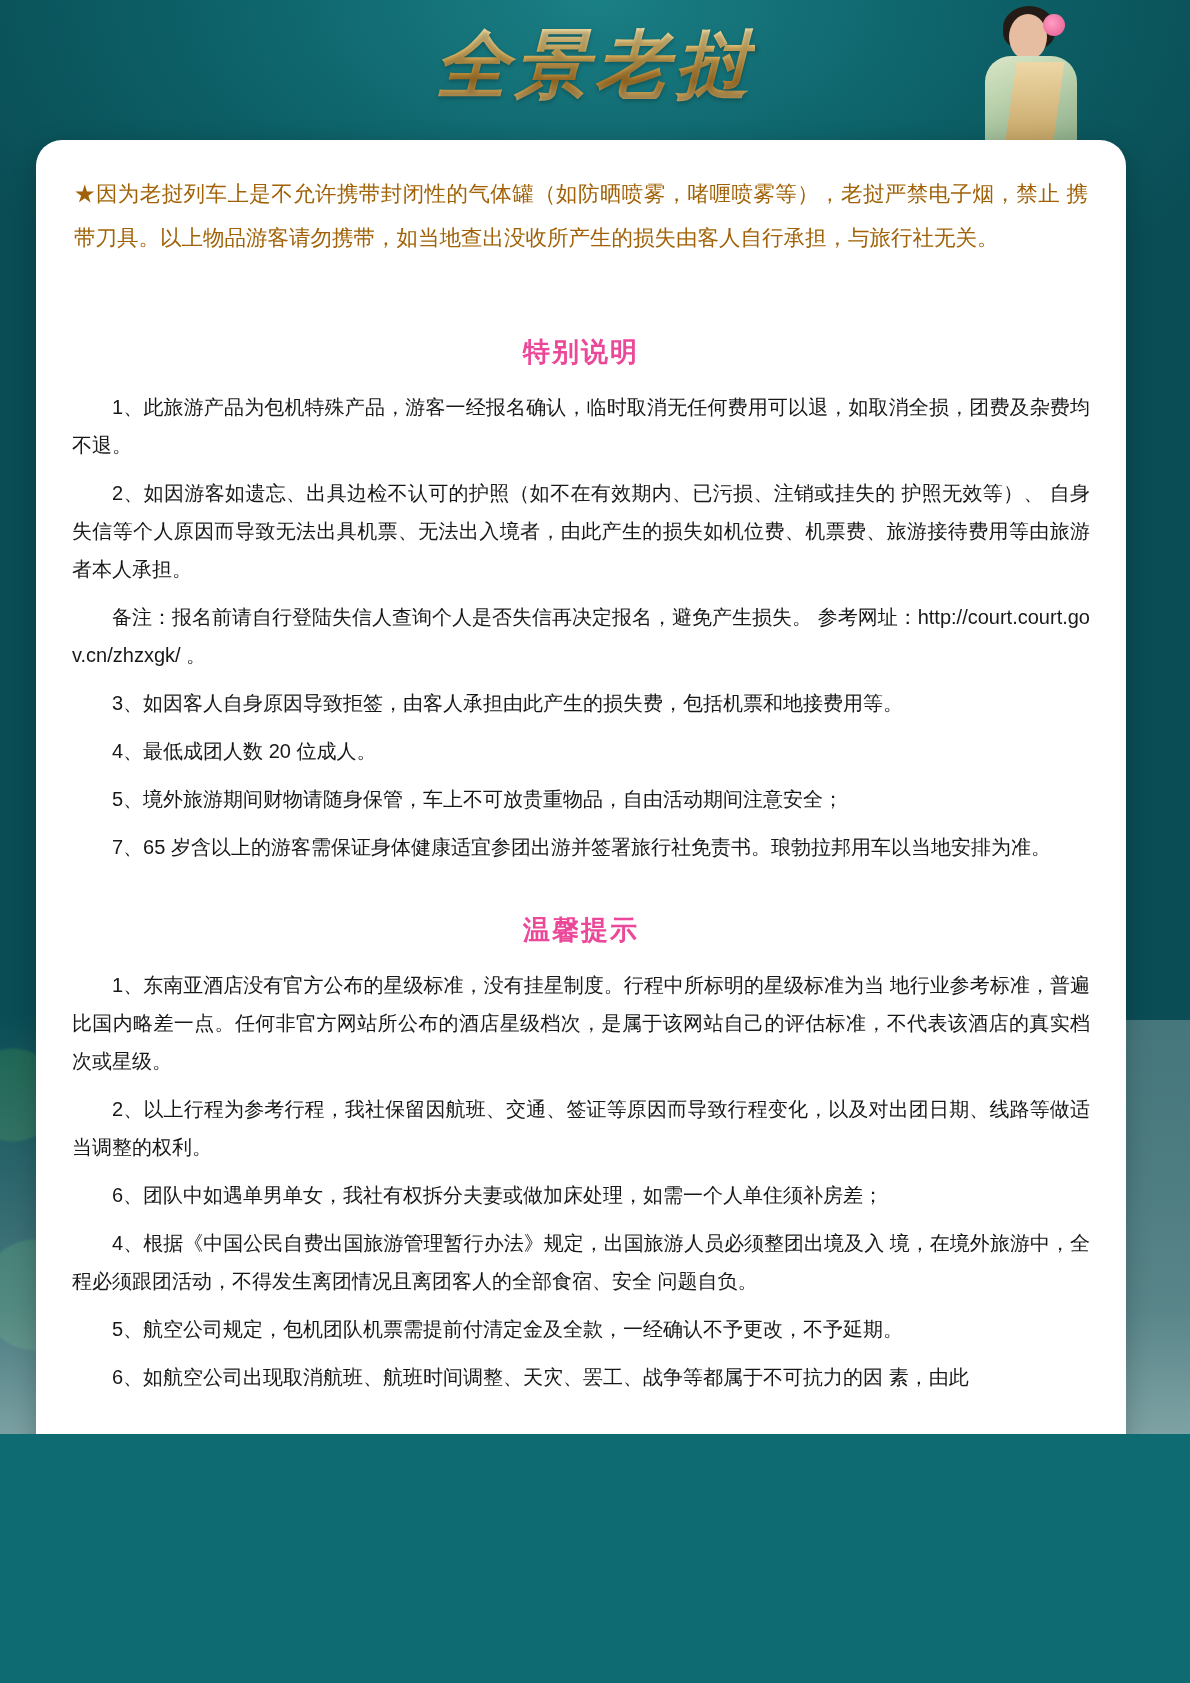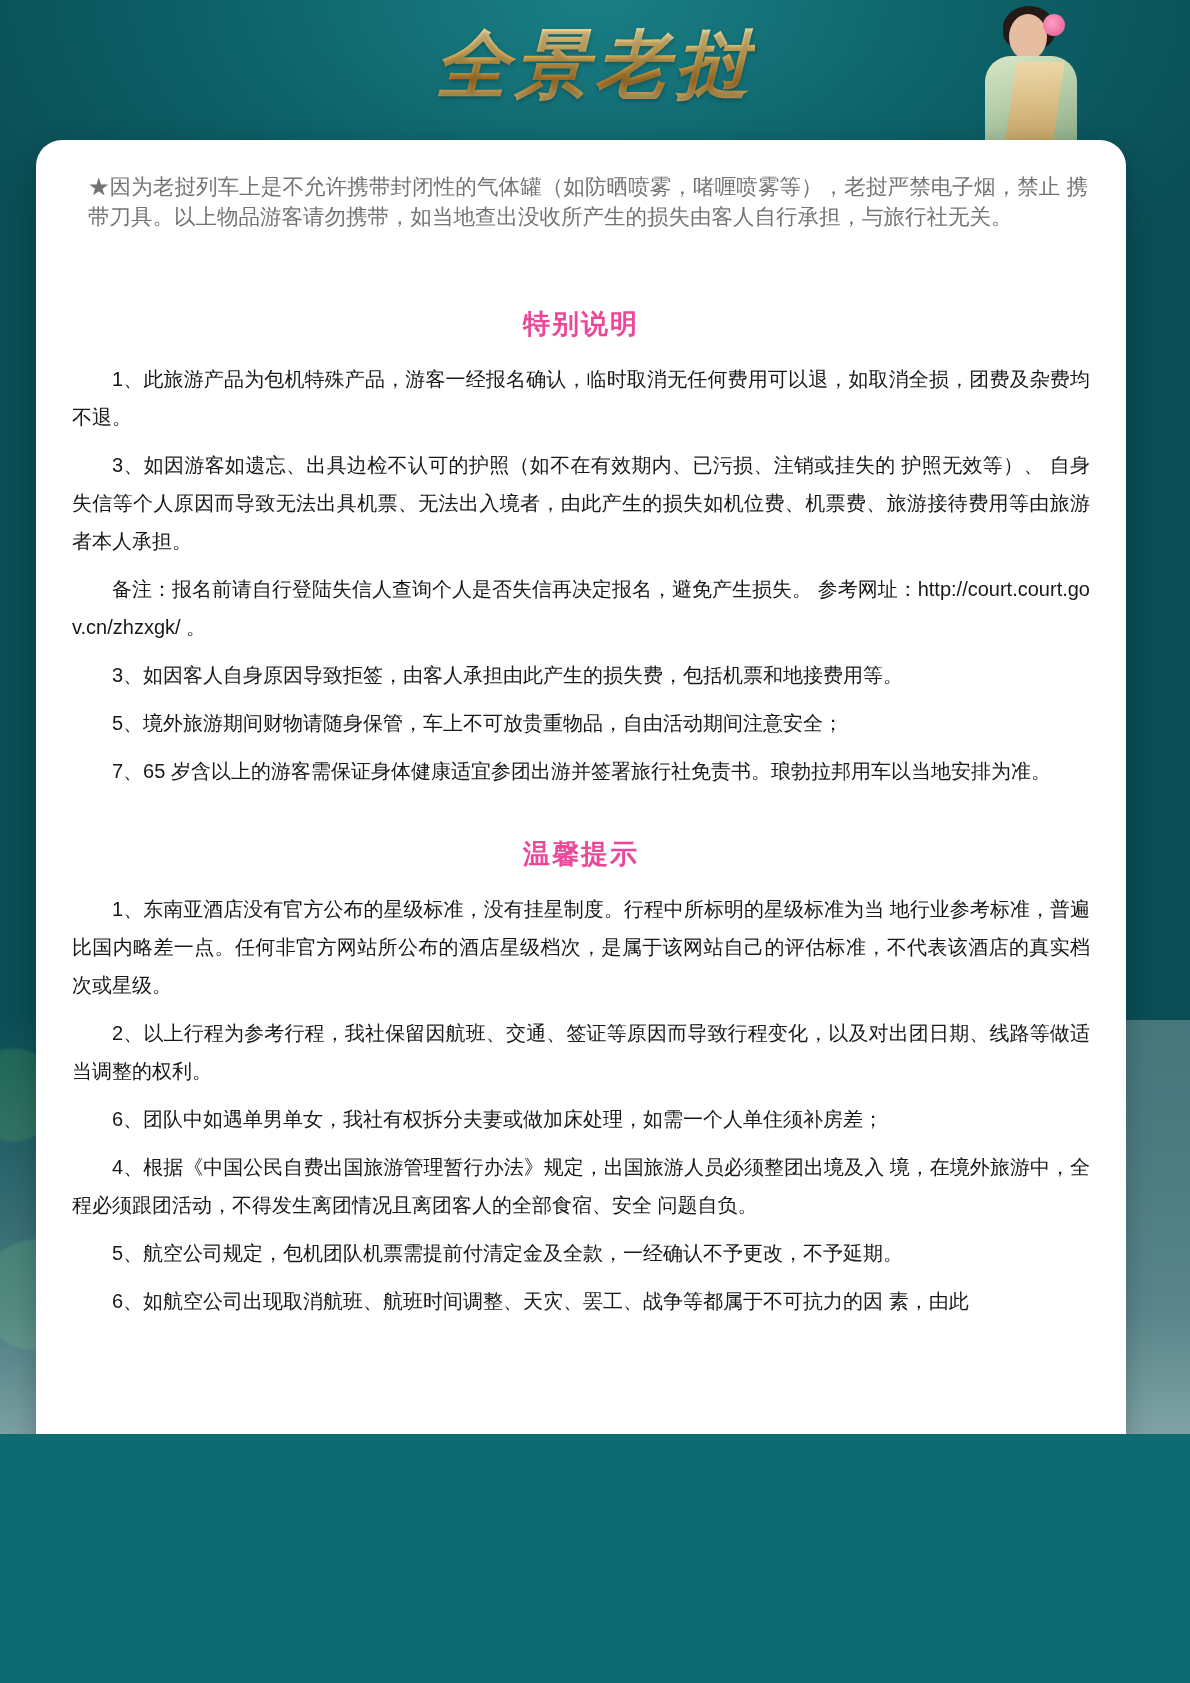--- a/index.html
+++ b/index.html
@@ -143,26 +143,26 @@
     height: 1400px;
     background: #ffffff;
     border-radius: 26px;
     box-shadow: 0 6px 26px rgba(0,0,0,.22);
     padding: 24px 34px 30px 34px;
     box-sizing: border-box;
     overflow: hidden;
   }
 
   .warning {
-    color: #737373;
+    color: #a16207;
     font-size: 21.5px;
-    line-height: 30px;
+    line-height: 44px;
     font-family: "Liberation Sans", sans-serif;
     text-align: justify;
-    margin: 8px 4px 0 18px;
+    margin: 8px 4px 0 4px;
   }
 
   .section-title {
     text-align: center;
     color: #ec4899;
     font-size: 27px;
     font-weight: bold;
     letter-spacing: 2px;
     margin: 0;
   }
@@ -206,23 +206,24 @@
 
     <div class="warning">★因为老挝列车上是不允许携带封闭性的气体罐（如防晒喷雾，啫喱喷雾等），老挝严禁电子烟，禁止 携带刀具。以上物品游客请勿携带，如当地查出没收所产生的损失由客人自行承担，与旅行社无关。</div>
 
     <div class="spacer-lg"></div>
 
     <div class="section-title">特别说明</div>
 
     <div class="spacer-sm"></div>
 
     <p class="para">1、此旅游产品为包机特殊产品，游客一经报名确认，临时取消无任何费用可以退，如取消全损，团费及杂费均不退。</p>
-    <p class="para">3、如因游客如遗忘、出具边检不认可的护照（如不在有效期内、已污损、注销或挂失的 护照无效等）、 自身失信等个人原因而导致无法出具机票、无法出入境者，由此产生的损失如机位费、机票费、旅游接待费用等由旅游者本人承担。</p>
+    <p class="para">2、如因游客如遗忘、出具边检不认可的护照（如不在有效期内、已污损、注销或挂失的 护照无效等）、 自身失信等个人原因而导致无法出具机票、无法出入境者，由此产生的损失如机位费、机票费、旅游接待费用等由旅游者本人承担。</p>
     <p class="para url">备注：报名前请自行登陆失信人查询个人是否失信再决定报名，避免产生损失。  参考网址：http://court.court.gov.cn/zhzxgk/ 。</p>
     <p class="para">3、如因客人自身原因导致拒签，由客人承担由此产生的损失费，包括机票和地接费用等。</p>
+    <p class="para">4、最低成团人数 20 位成人。</p>
     <p class="para">5、境外旅游期间财物请随身保管，车上不可放贵重物品，自由活动期间注意安全；</p>
     <p class="para">7、65 岁含以上的游客需保证身体健康适宜参团出游并签署旅行社免责书。琅勃拉邦用车以当地安排为准。</p>
 
     <div class="spacer-md"></div>
 
     <div class="section-title">温馨提示</div>
 
     <div class="spacer-sm"></div>
 
     <p class="para">1、东南亚酒店没有官方公布的星级标准，没有挂星制度。行程中所标明的星级标准为当 地行业参考标准，普遍比国内略差一点。任何非官方网站所公布的酒店星级档次，是属于该网站自己的评估标准，不代表该酒店的真实档次或星级。</p>

